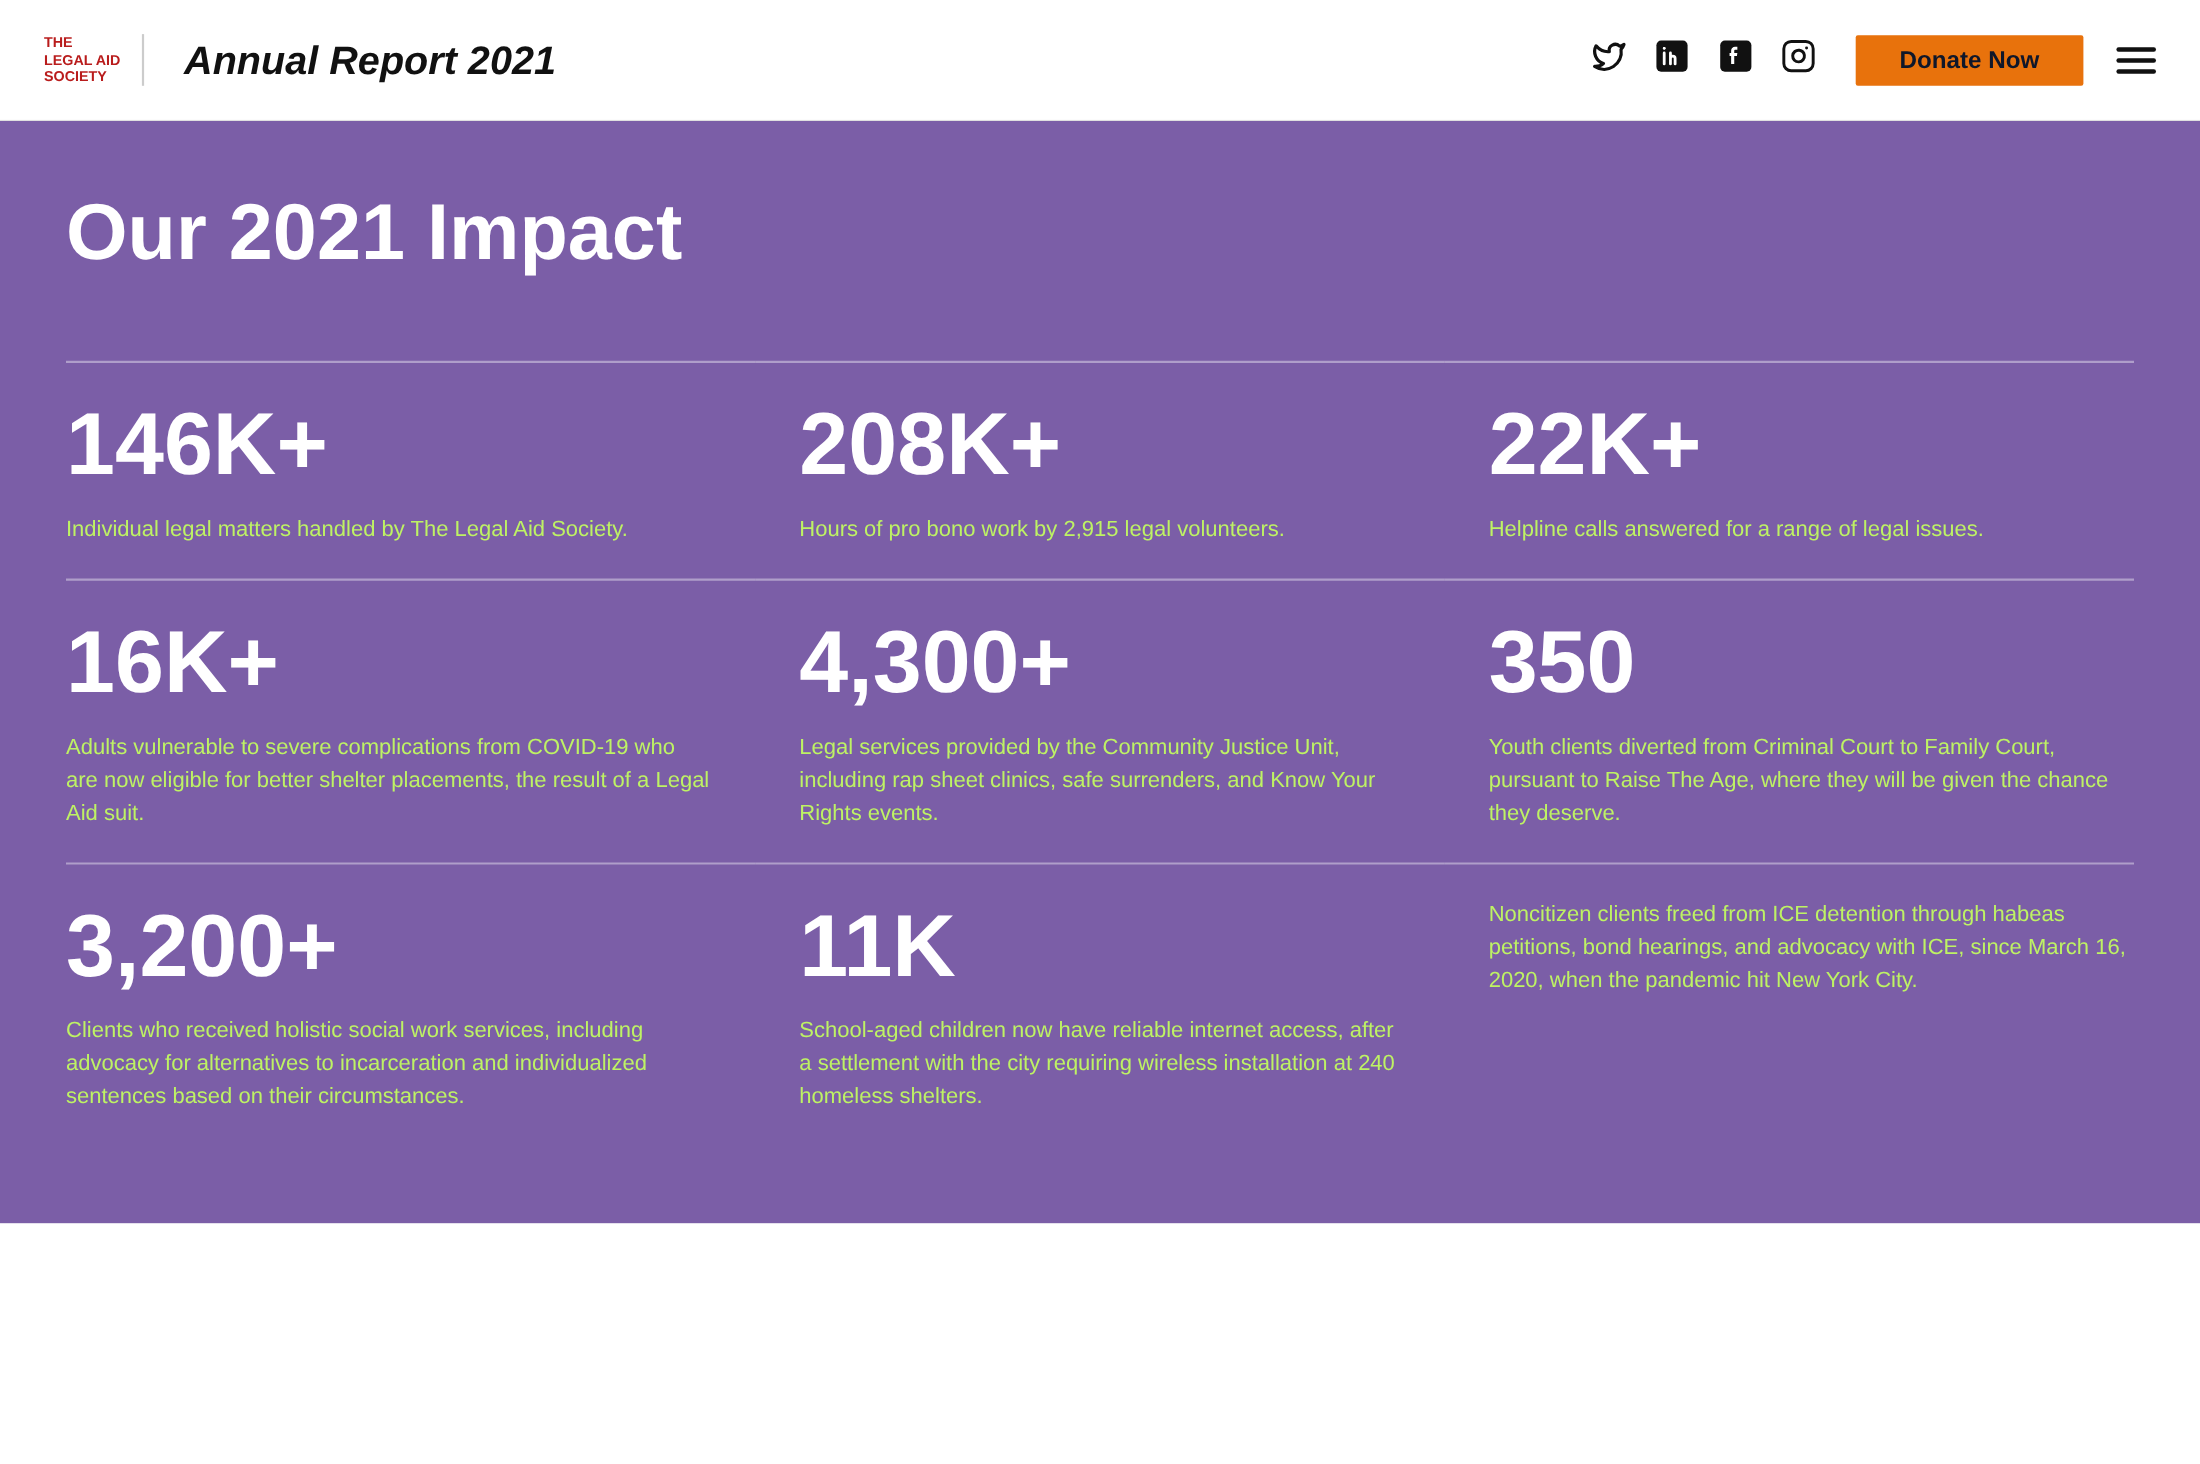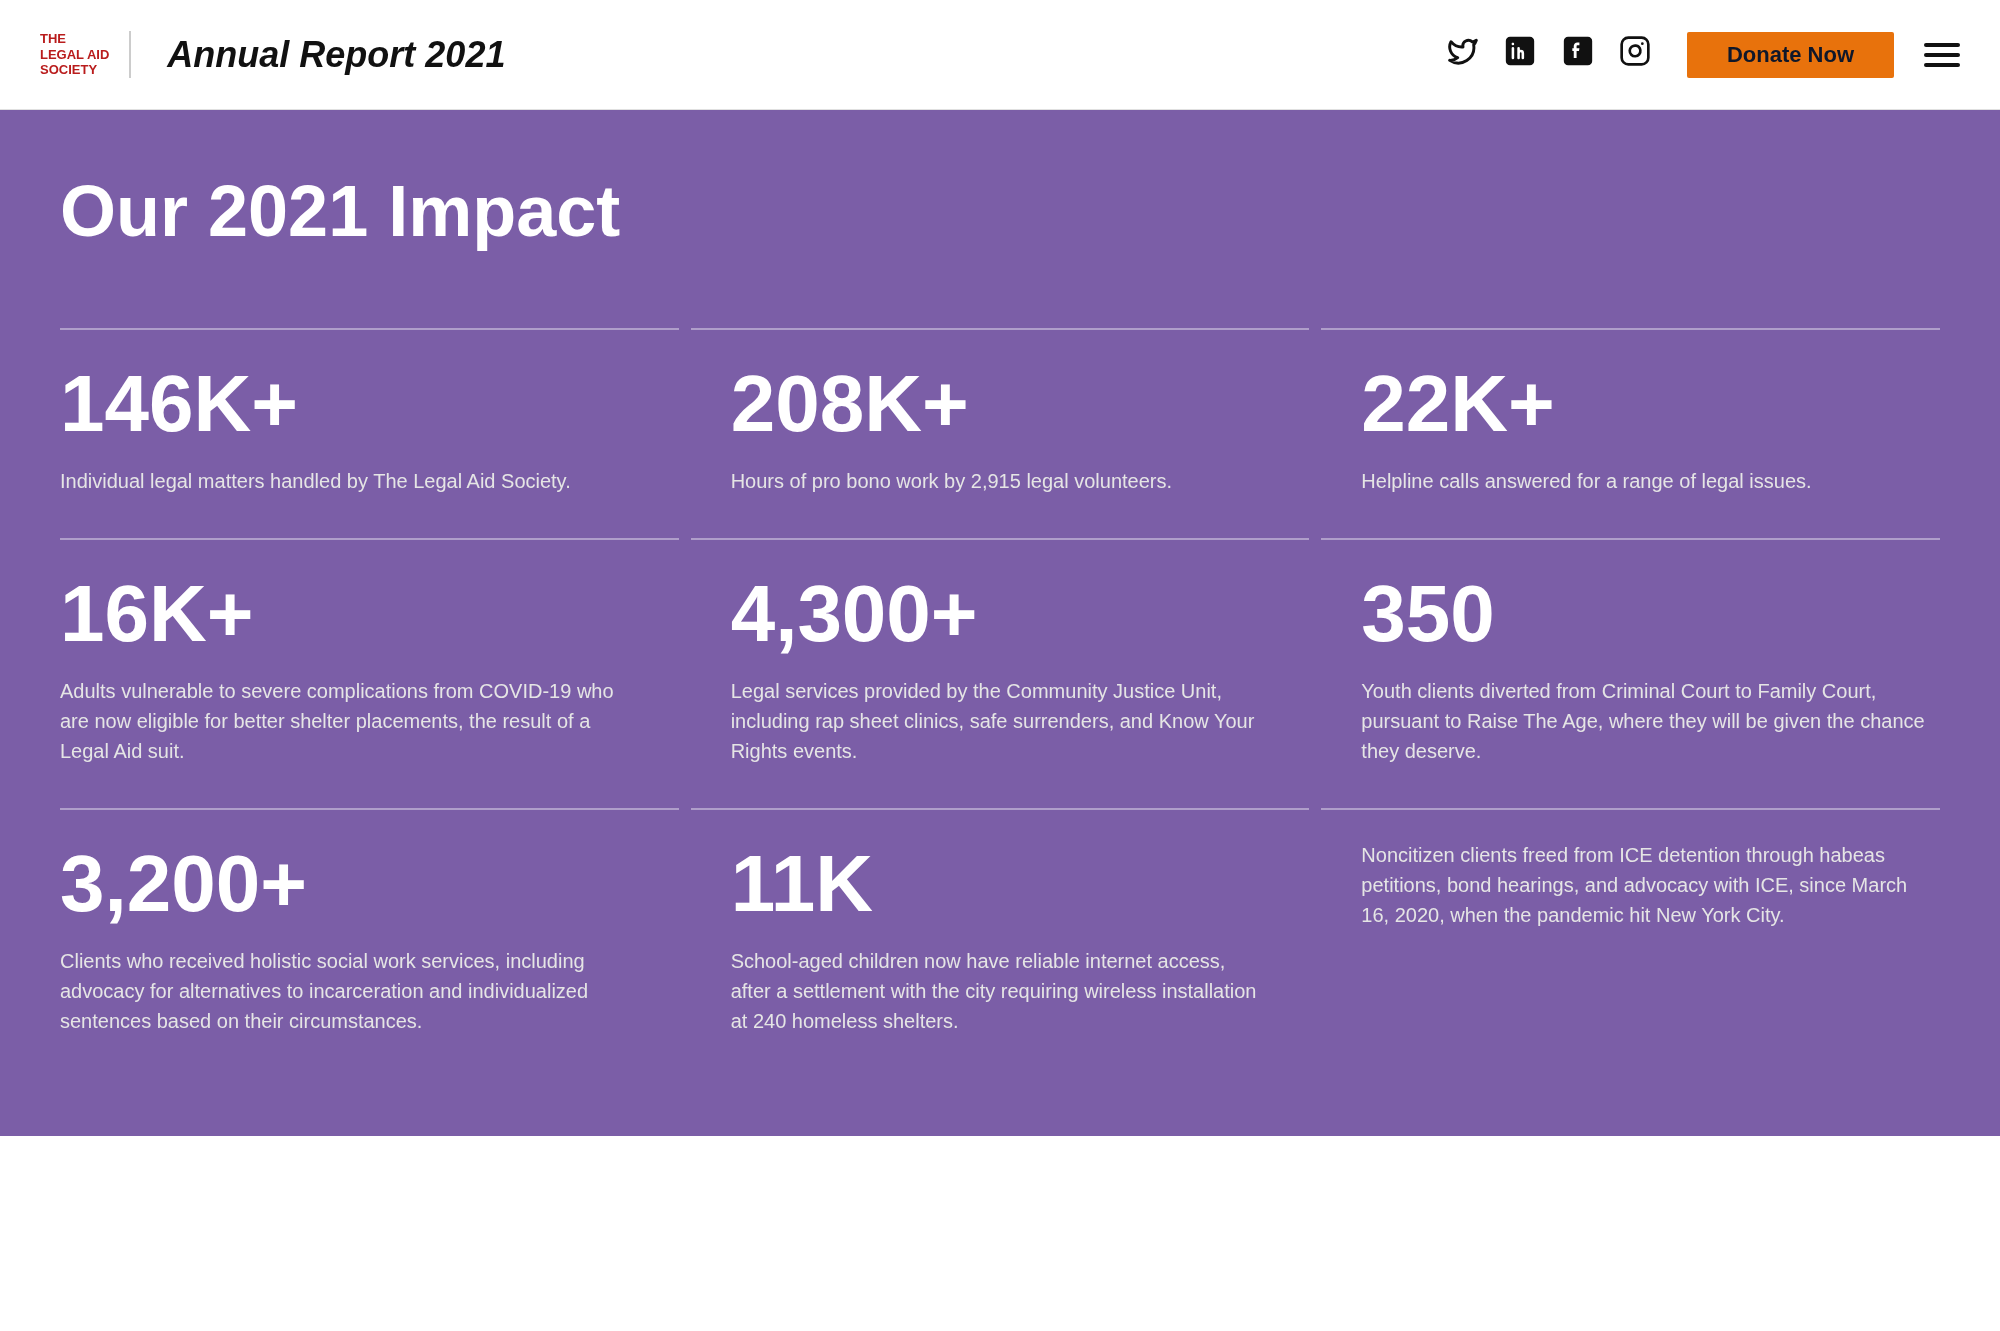--- a/index.html
+++ b/index.html
@@ -83,21 +83,21 @@
       font-size: 72px;
       font-weight: 900;
       color: #fff;
       margin-bottom: 76px;
     }
 
     
     .stats-grid {
       display: grid;
       grid-template-columns: 1fr 1fr 1fr;
-      gap: 12px;
+      gap: 0;
     }
     .stat-cell {
       padding: 30px 40px 30px 0;
       border-top: 2px solid rgba(255,255,255,0.4);
     }
     .stat-cell:nth-child(3n+2) {
       padding-left: 40px;
       padding-right: 40px;
     }
     .stat-cell:nth-child(3n+0) {
@@ -106,21 +106,21 @@
     }
     .stat-number {
       font-size: 80px;
       font-weight: 900;
       color: #fff;
       line-height: 1.1;
       margin-bottom: 18px;
     }
     .stat-desc {
       font-size: 20px;
-      color: #e5e5e5;
+      color: #bef264;
       line-height: 1.5;
     }
   </style>
 </head>
 <body>
 
 <header class="header">
   <div class="logo-block">
     <div class="logo-text">THE
 LEGAL AID

